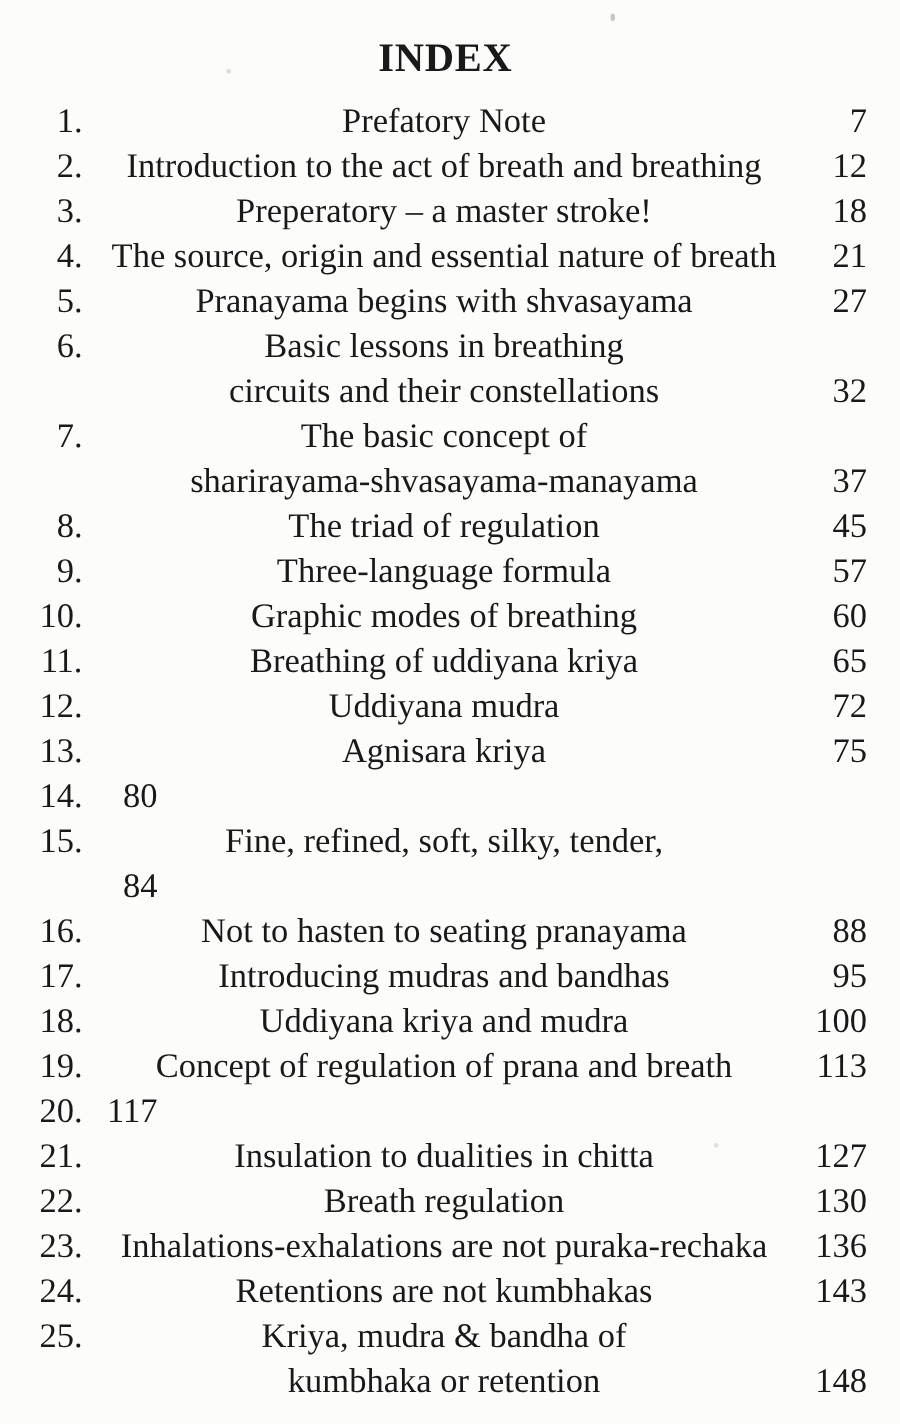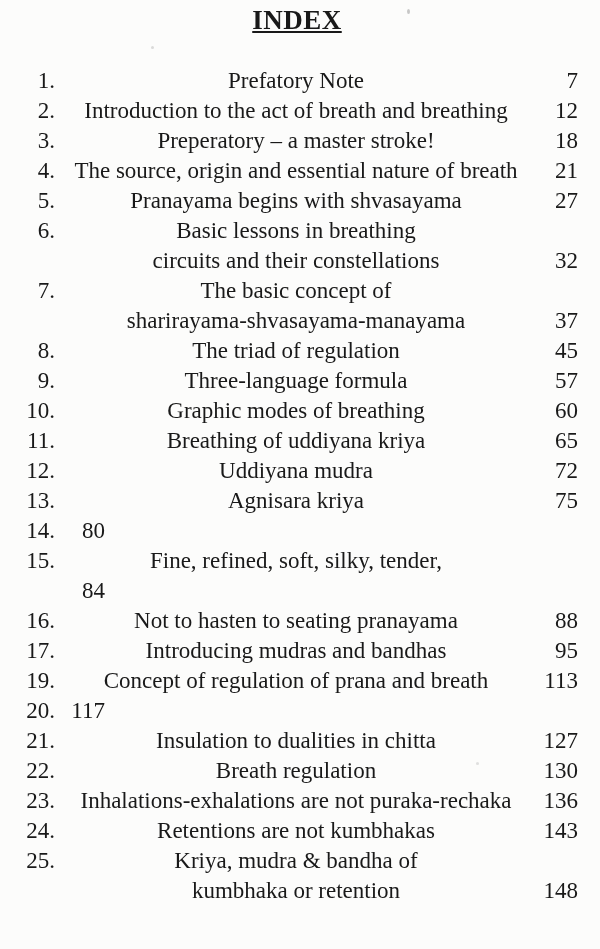--- a/index.html
+++ b/index.html
@@ -10,29 +10,28 @@
     width: 600px;
     height: 949px;
     background: var(--page-bg, #fcfcfb);
     color: var(--ink, #191919);
     font-family: "Liberation Serif", "DejaVu Serif", serif;
     position: relative;
     overflow: hidden;
   }
   .page-title {
     position: absolute;
-    top: 4px;
+    top: 22px;
     left: 0;
     width: 594px;
     text-align: center;
     font-size: 27px;
     font-weight: bold;
     letter-spacing: 0.5px;
     line-height: 32px;
-    text-decoration: underline;
   }
   .index-list {
     position: absolute;
     top: 66px;
     left: 24px;
     right: 22px;
   }
   .row {
     display: flex;
     align-items: baseline;
@@ -166,20 +165,25 @@
       <span class="num">16.</span>
       <span class="entry-title">Not to hasten to seating pranayama</span>
       <span class="pageno">88</span>
     </div>
     <div class="row">
       <span class="num">17.</span>
       <span class="entry-title">Introducing mudras and bandhas</span>
       <span class="pageno">95</span>
     </div>
     <div class="row">
+      <span class="num">18.</span>
+      <span class="entry-title">Uddiyana kriya and mudra</span>
+      <span class="pageno">100</span>
+    </div>
+    <div class="row">
       <span class="num">19.</span>
       <span class="entry-title">Concept of regulation of prana and breath</span>
       <span class="pageno">113</span>
     </div>
     <div class="row">
       <span class="num">20.</span>
       <span class="pageno">117</span>
     </div>
     <div class="row">
       <span class="num">21.</span>

